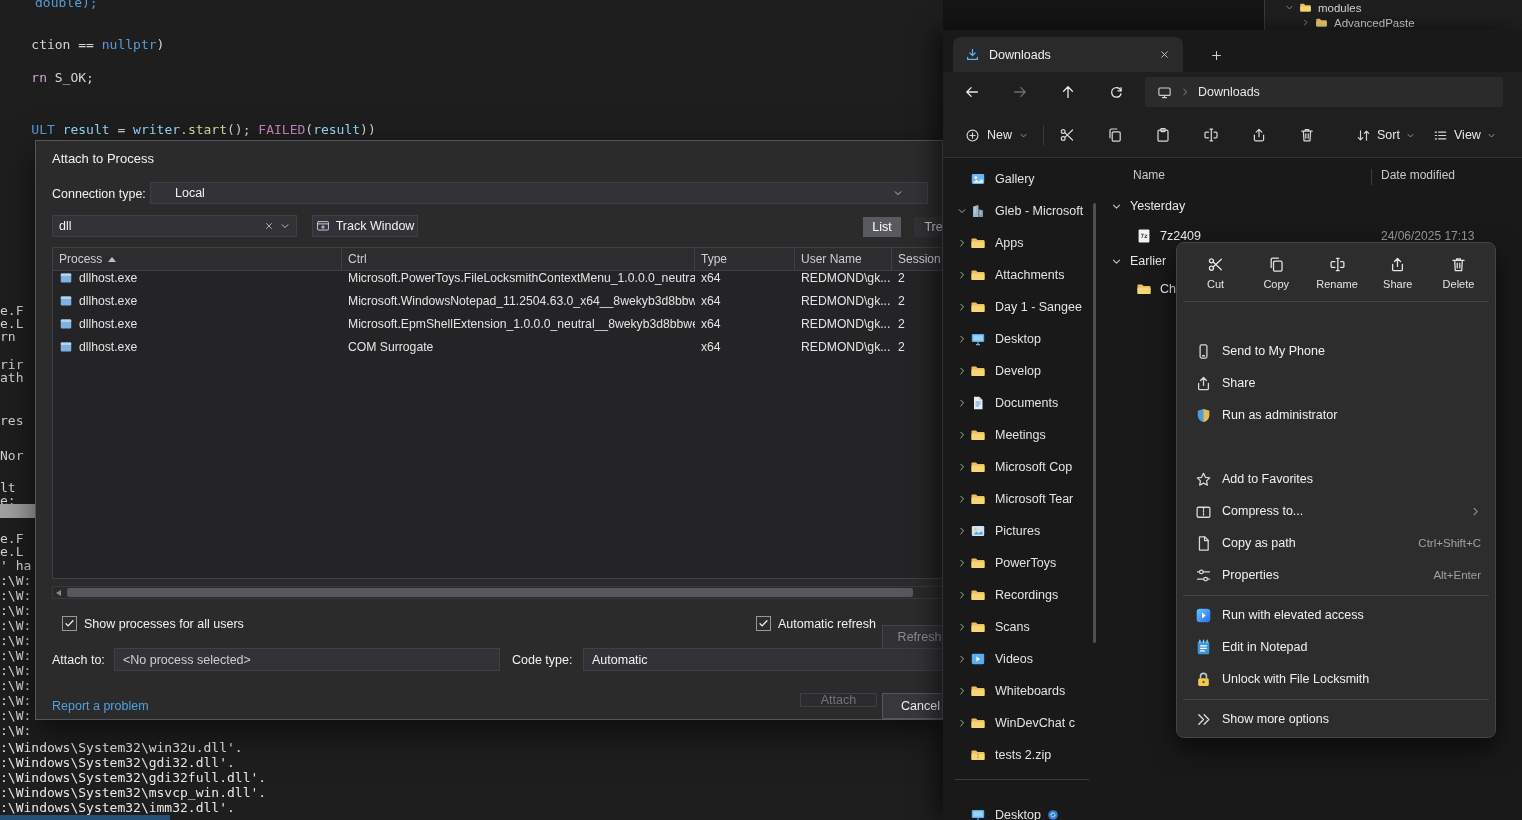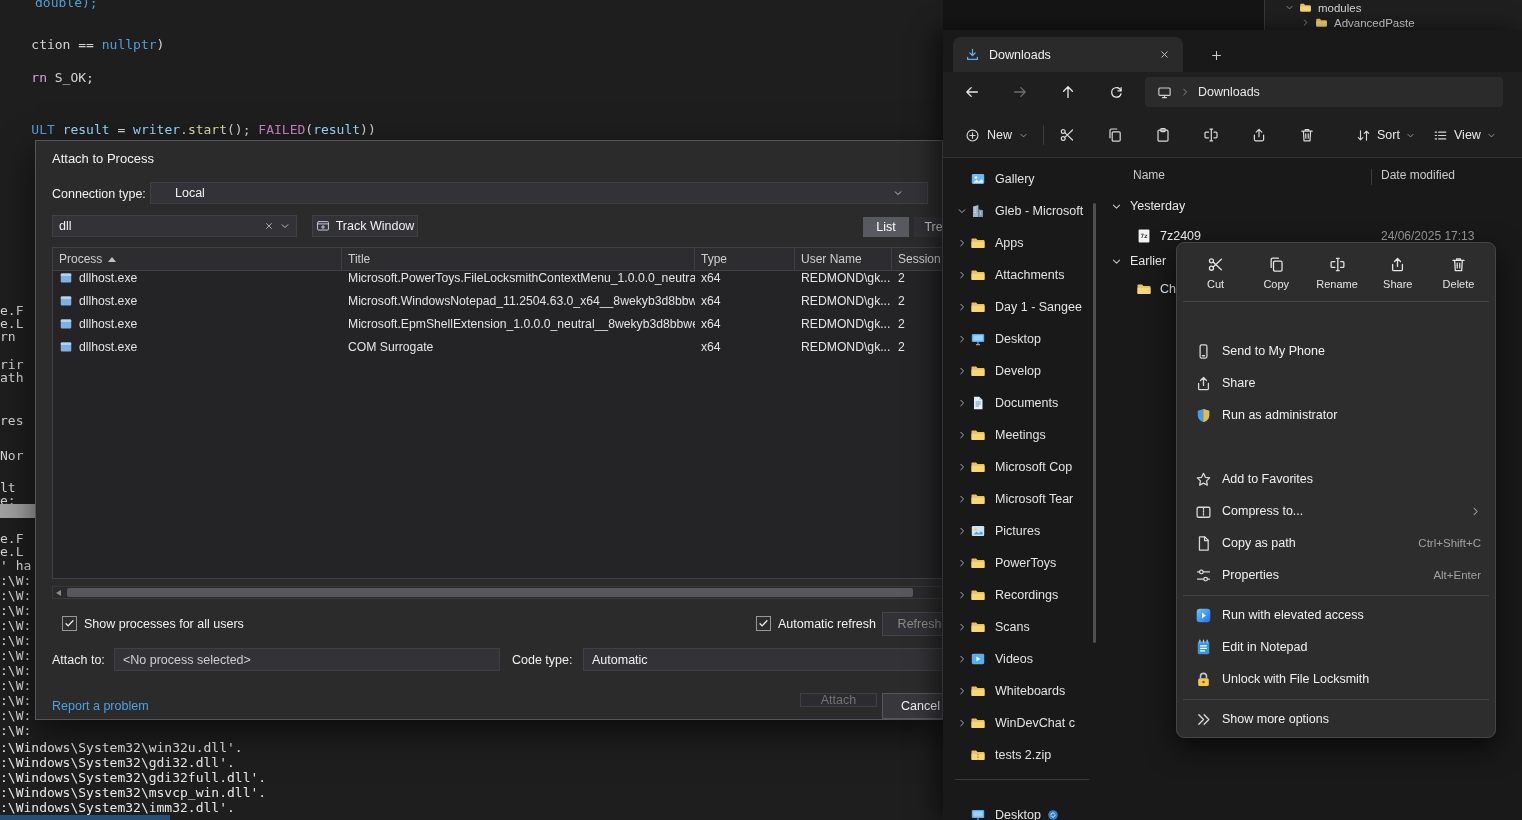--- a/index.html
+++ b/index.html
@@ -359,35 +359,35 @@
     <svg class="ic s10" style="margin-left:6px;color:#c8c8c8">
         <use href="#i-chevd"></use>
       </svg>
   </div>
   <div class="abs vsctl fx" style="left:276px;top:74px;width:106px;height:22px;justify-content:center;gap:6px">
     <svg class="ic s14" style="color:#c9cde4">
         <use href="#i-track"></use>
       </svg>
     <span class="nw">Track Window</span>
   </div>
-  <div class="abs vsbtn" style="left:827px;top:76px;width:46px;height:20px;background:#595a60;color:#ffffff">
+  <div class="abs vsbtn" style="left:827px;top:76px;width:38px;height:20px;background:#595a60;color:#ffffff">
     <span>List</span>
   </div>
   <div class="abs vsbtn" style="left:878px;top:76px;width:46px;height:20px;background:#313136;color:#c8c8c8">
     <span>Tree</span>
   </div>
 
   <div class="abs" style="left:16px;top:106px;width:892px;height:332px;background:#242426;border:1px solid #3f3f46">
     <div class="grid5" style="background:#2d2d30;border-bottom:1px solid #3f3f46">
       <div class="hcell">
           <span>Process</span>
           <span class="triup"></span>
         </div>
       <div class="hcell">
-          <span>Title</span>
+          <span>Ctrl</span>
         </div>
       <div class="hcell">
           <span>Type</span>
         </div>
       <div class="hcell">
           <span>User Name</span>
         </div>
       <div class="hcell" style="border-right:none">
           <span>Session</span>
         </div>
@@ -452,21 +452,21 @@
         <use href="#i-check"></use>
       </svg>
     </span>
   <div class="abs nw" style="left:48px;top:476px">Show processes for all users</div>
   <span class="cbbox" style="left:720px;top:475px">
       <svg class="ic s11">
         <use href="#i-check"></use>
       </svg>
     </span>
   <div class="abs nw" style="left:742px;top:476px">Automatic refresh</div>
-  <div class="abs vsbtn" style="left:846px;top:471px;width:75px;height:24px;background:#323236;border:1px solid #45454a;color:#8b8b8b">
+  <div class="abs vsbtn" style="left:846px;top:484px;width:75px;height:24px;background:#323236;border:1px solid #45454a;color:#8b8b8b">
     <span>Refresh</span>
   </div>
 
   <div class="abs nw" style="left:16px;top:512px">Attach to:</div>
   <div class="abs vsctl fx" style="left:78px;top:507px;width:386px;height:23px;padding:0 8px;color:#cfcfcf">
     <span class="nw">&lt;No process selected&gt;</span>
   </div>
   <div class="abs nw" style="left:476px;top:512px">Code type:</div>
   <div class="abs vsctl fx" style="left:547px;top:507px;width:361px;height:23px;padding:0 8px">
     <span class="nw">Automatic</span>

